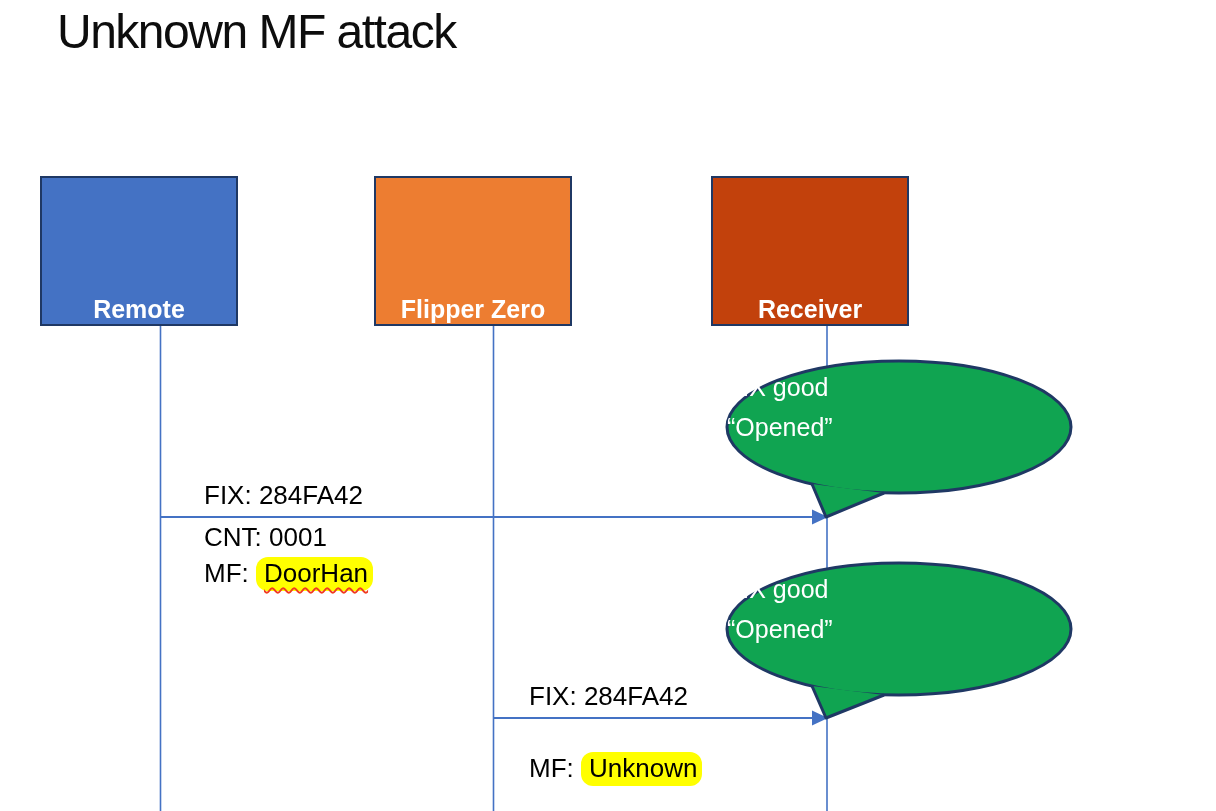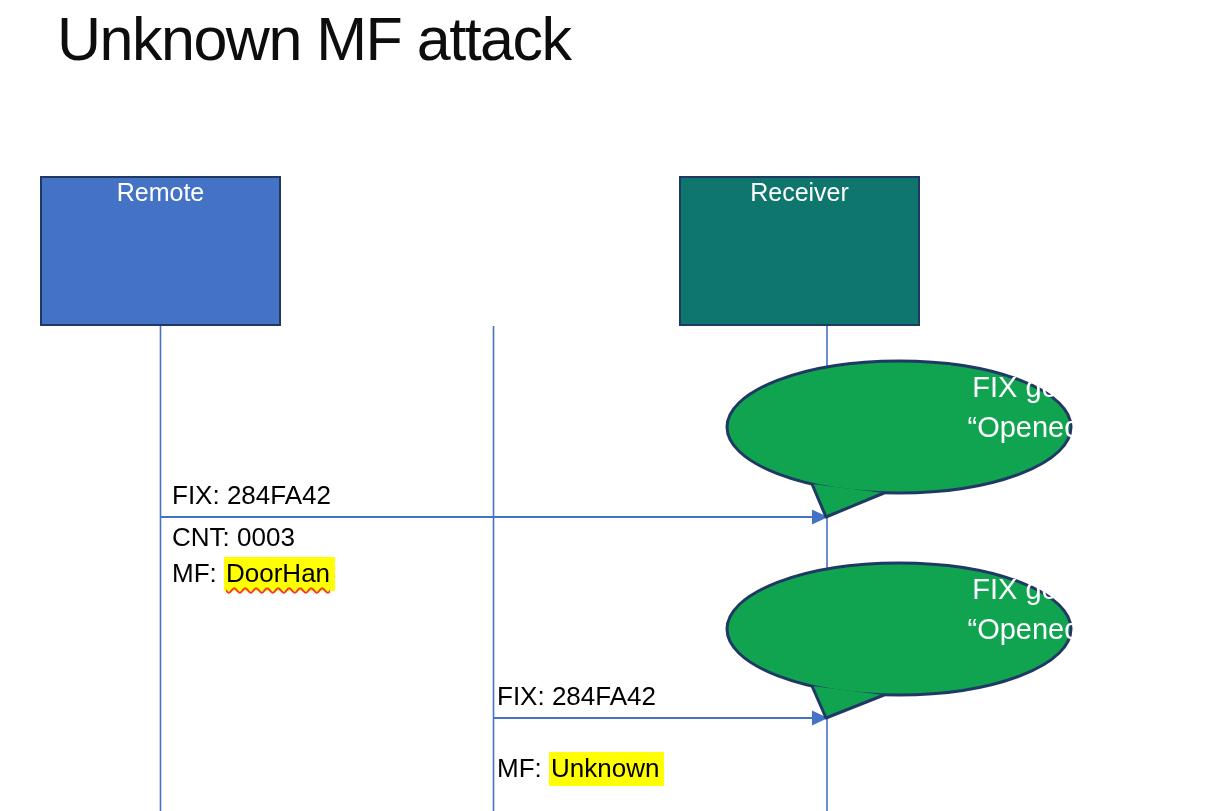--- a/index.html
+++ b/index.html
@@ -9,79 +9,82 @@
     height: 811px;
     background: #ffffff;
     overflow: hidden;
     font-family: "Liberation Sans", sans-serif;
     color: #000;
   }
   .abs { position: absolute; }
 
   .slide-title {
     left: 57px; top: 4px;
-    font-size: 61px;
+    font-size: 48px;
     font-weight: 300;
     letter-spacing: -1.5px;
     color: #0d0d0d;
     white-space: nowrap;
   }
 
   svg.diagram-layer {
     position: absolute;
     left: 0; top: 0;
     width: 1216px; height: 811px;
   }
 
   .actor-box {
     position: absolute;
     top: 176px;
-    width: 241px;
+    width: 198px;
     height: 150px;
     border: 2.5px solid #1F3864;
     box-sizing: border-box;
     display: flex;
-    align-items: flex-start;
+    align-items: flex-end;
     justify-content: center;
+    font-weight: bold;
   }
   .actor-box .actor-label {
     color: #ffffff;
     font-size: 25px;
     white-space: nowrap;
   }
   .box-remote   { left: 40px;  background: #4472C4; }
   .box-flipper  { left: 374px; background: #ED7D31; }
-  .box-receiver { left: 679px; background: #0f766e; }
+  .box-receiver { left: 711px; background: #c2410c; }
 
   .msg-label {
     position: absolute;
     font-size: 26px;
     line-height: 32px;
     white-space: nowrap;
     color: #000;
+    margin-left: 32px;
   }
   .hl {
     background: #FFFF00;
-    padding: 1px 5px 3px 2px;
+    padding: 1px 5px 3px 8px;
+    border-radius: 12px;
   }
   .squiggle {
     text-decoration-line: underline;
     text-decoration-style: wavy;
     text-decoration-color: #F03A21;
     text-decoration-thickness: 1.5px;
     text-underline-offset: 5px;
   }
 
   .callout-text {
     position: absolute;
-    left: 746px;
+    left: 727px;
     width: 344px;
-    text-align: right;
+    text-align: left;
     color: #ffffff;
-    font-size: 29px;
+    font-size: 25px;
     line-height: 40px;
     white-space: nowrap;
   }
   .callout-text-1 { top: 367px; }
   .callout-text-2 { top: 569px; }
 </style>
 </head>
 <body>
 
 <div class="slide">
@@ -107,26 +110,29 @@
       <ellipse cx="899" cy="629" rx="172" ry="66" fill="#10A451" stroke="#1F3864" stroke-width="3"></ellipse>
       <path d="M 812 686 L 826 718 L 884 695" fill="#10A451" stroke="#1F3864" stroke-width="3" stroke-linejoin="round"></path>
     </g>
   </svg>
 
   <div class="abs slide-title">Unknown MF attack</div>
 
   <div class="actor-box box-remote">
     <span class="actor-label">Remote</span>
   </div>
+  <div class="actor-box box-flipper">
+    <span class="actor-label">Flipper Zero</span>
+  </div>
   <div class="actor-box box-receiver">
     <span class="actor-label">Receiver</span>
   </div>
 
   <div class="msg-label" style="left:172px; top:479px;">FIX: 284FA42</div>
-  <div class="msg-label" style="left:172px; top:521px;">CNT: 0003</div>
+  <div class="msg-label" style="left:172px; top:521px;">CNT: 0001</div>
   <div class="msg-label" style="left:172px; top:557px;"><span>MF: </span><span class="hl squiggle">DoorHan</span></div>
 
   <div class="msg-label" style="left:497px; top:680px;">FIX: 284FA42</div>
   <div class="msg-label" style="left:497px; top:752px;"><span>MF: </span><span class="hl">Unknown</span></div>
 
   <div class="callout-text callout-text-1">
     <div>FIX good</div>
     <div>“Opened”</div>
   </div>
   <div class="callout-text callout-text-2">

